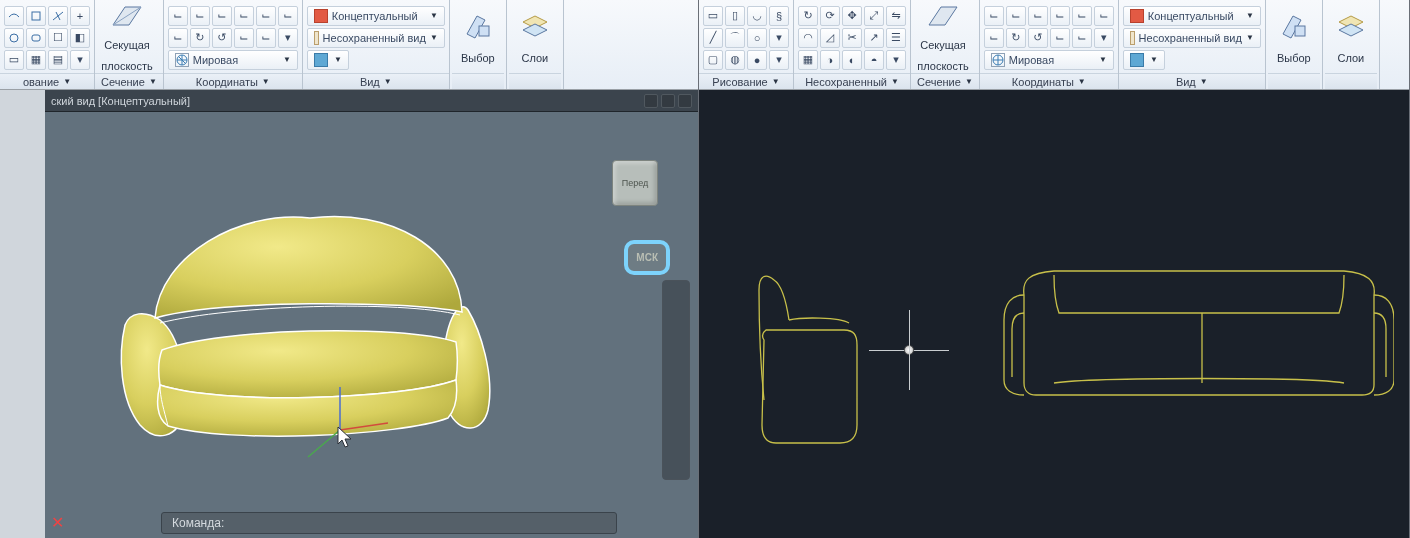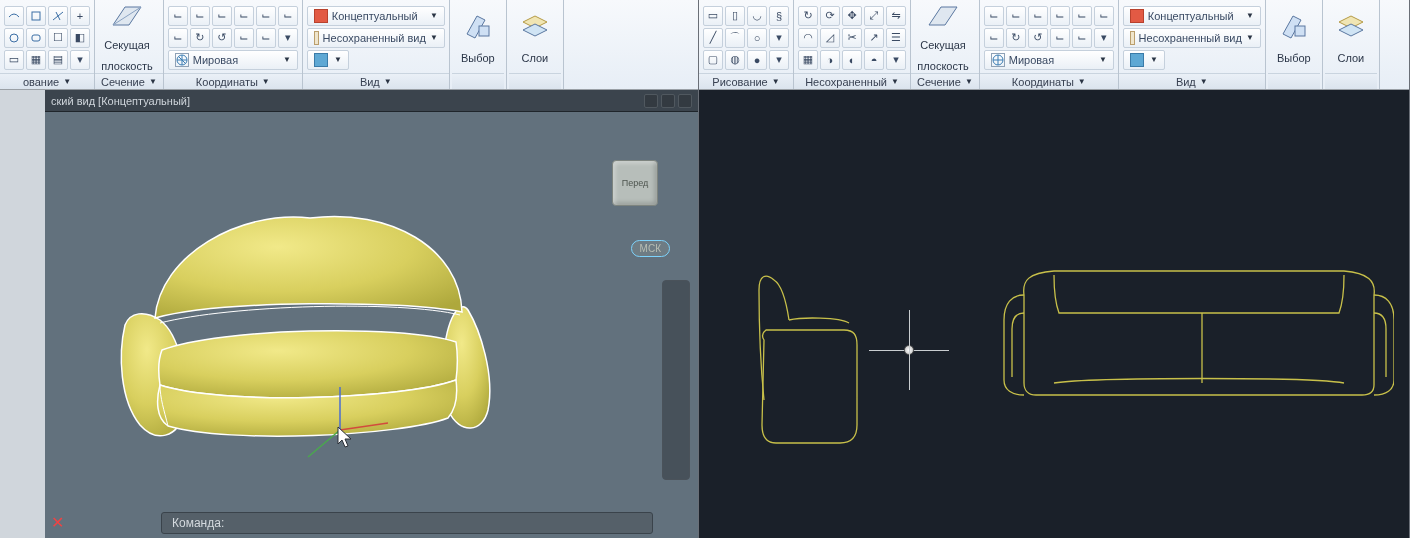--- a/index.html
+++ b/index.html
@@ -170,23 +170,24 @@
     color: #4d544e;
     cursor: pointer;
     box-shadow: inset 2px 2px 4px rgba(255,255,255,.4), inset -2px -2px 5px rgba(0,0,0,.2);
   }
   .mck-badge {
     position: absolute;
     top: 150px; right: 28px;
     font-size: 10px;
     color: #b9beb3;
     background: rgba(180,185,175,.15);
-    padding: 2px 8px;
+    padding: 8px 8px;
     border-radius: 10px;
-    border: 1px solid #7dd3fc;
+    border: 4px solid #7dd3fc;
+    font-weight: bold;
   }
   .navbar {
     position: absolute;
     top: 190px; right: 8px;
     width: 28px; height: 200px;
     background: rgba(60,68,75,.7);
     border: 1px solid #4a525a;
     border-radius: 4px;
     display: flex;
     flex-direction: column;
@@ -196,21 +197,21 @@
   }
   .navbar .nbtn {
     width: 20px; height: 20px;
     border-radius: 3px;
     cursor: pointer;
   }
 
   .command-line {
     position: absolute;
     bottom: 4px; left: 116px;
-    width: 492px; height: 22px;
+    width: 456px; height: 22px;
     background: #556069;
     border: 1px solid #3a434b;
     border-radius: 3px;
     color: #d4d9de;
     font-size: 12px;
     display: flex;
     align-items: center;
     padding: 0 10px;
   }
 

